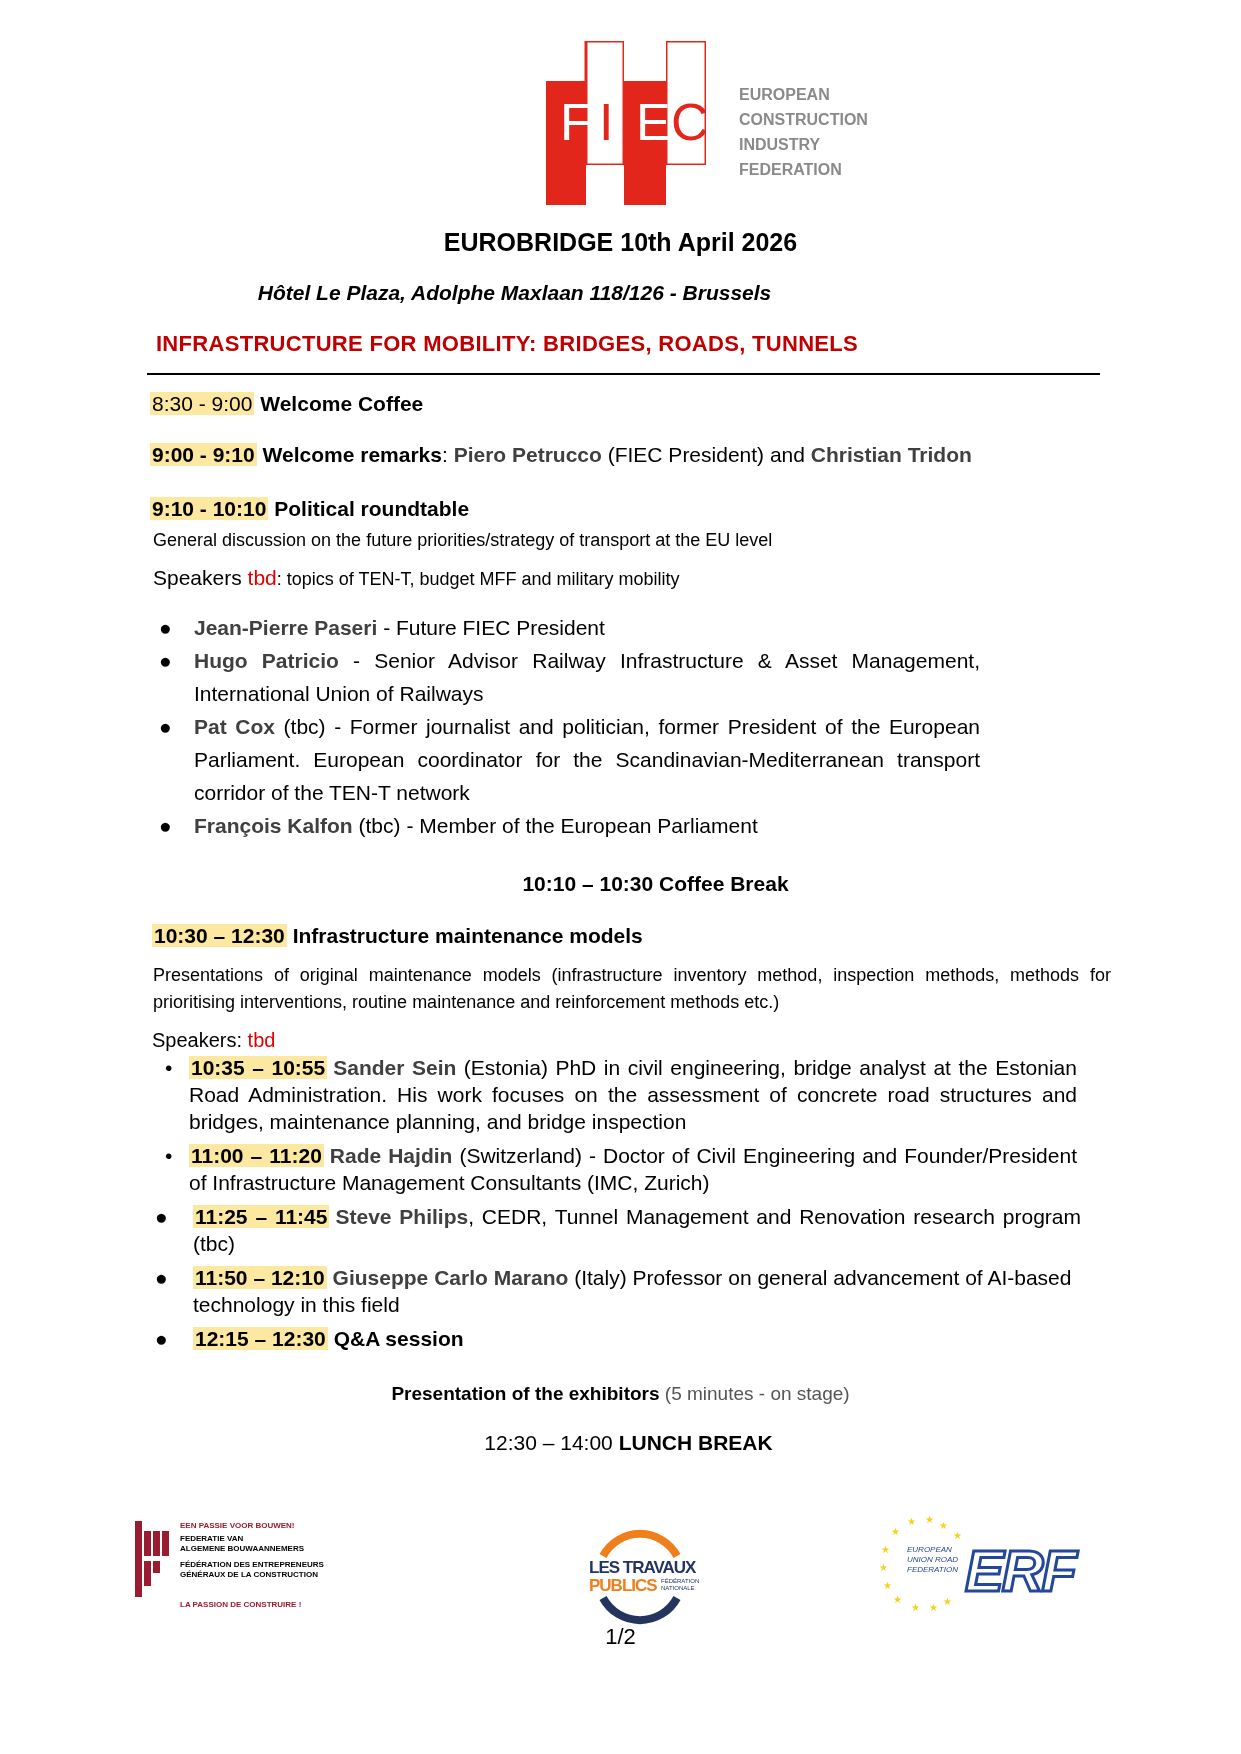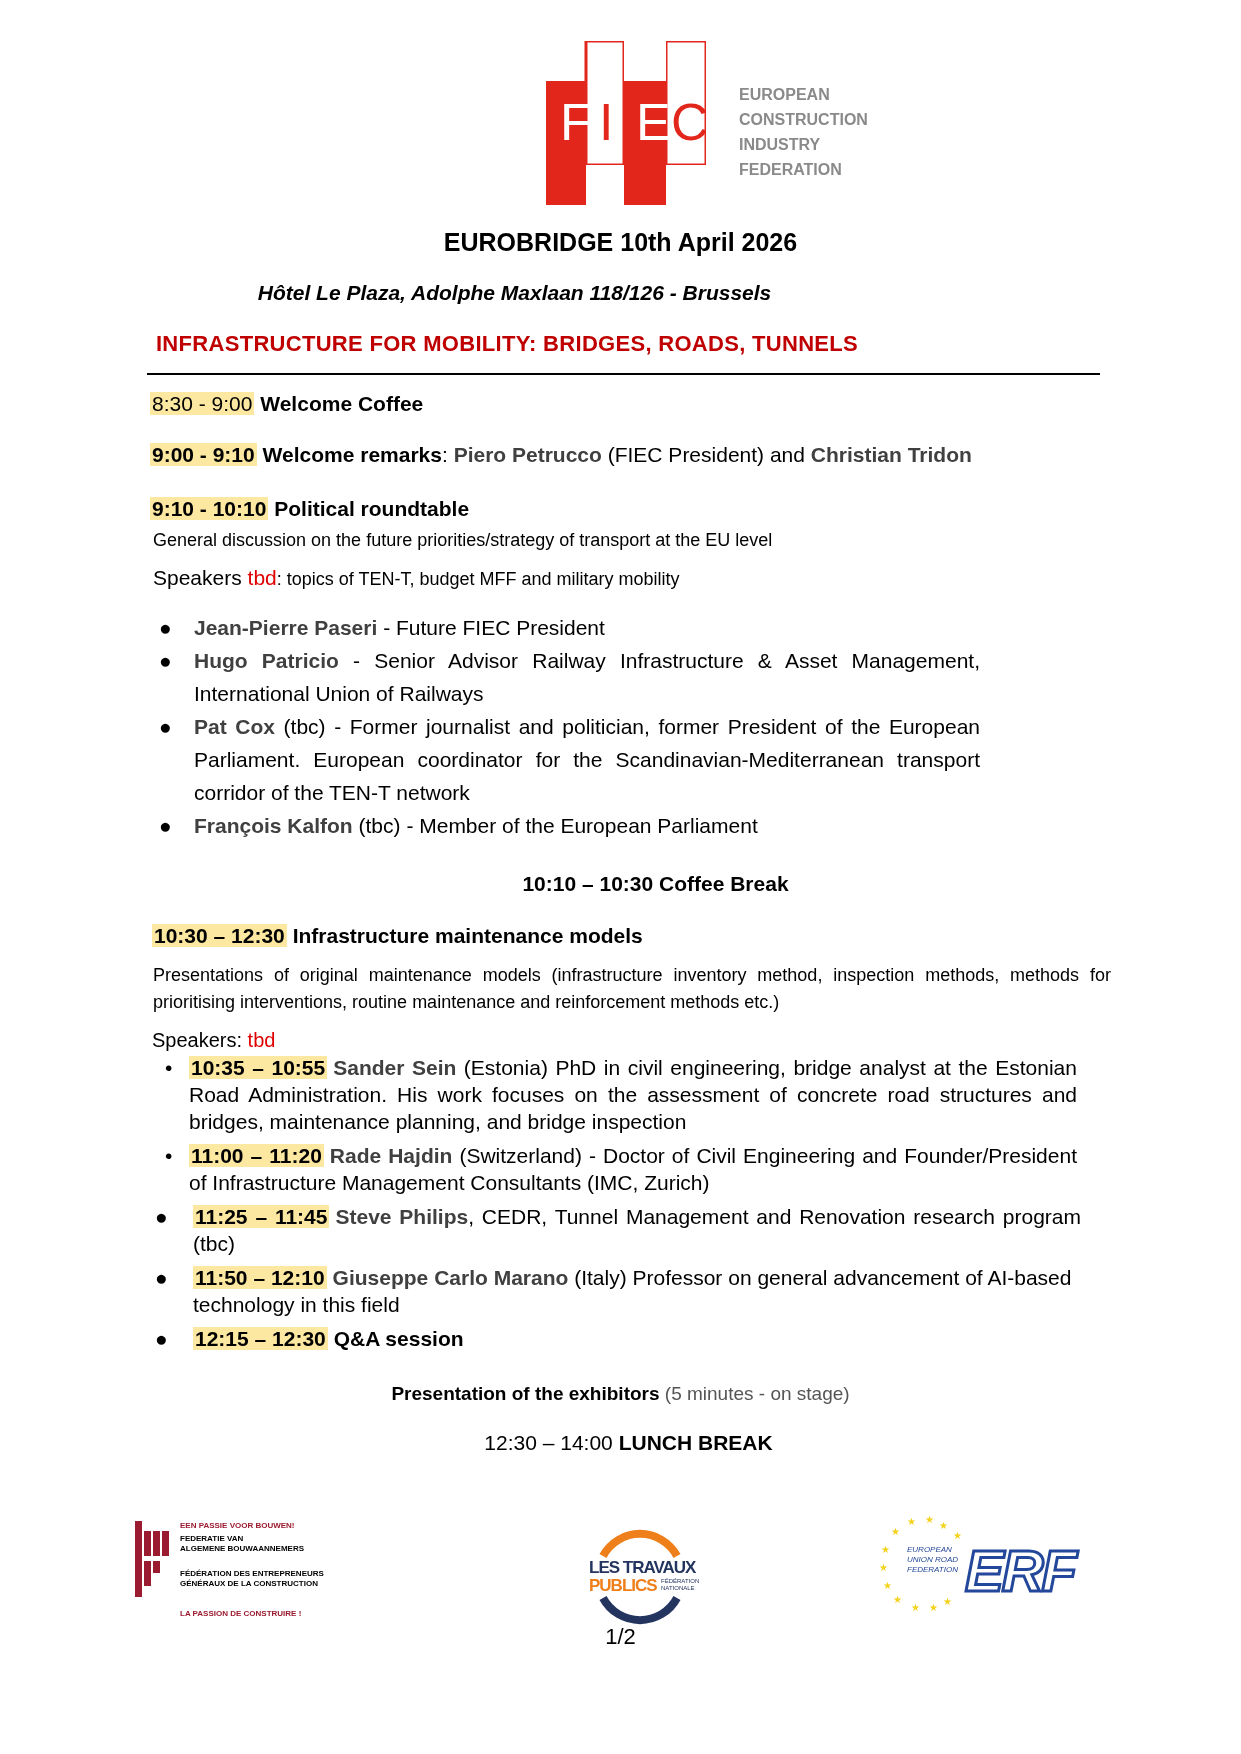--- a/index.html
+++ b/index.html
@@ -133,21 +133,21 @@
     <rect x="9" y="10" width="7" height="25" fill="#9B1B30"></rect>
     <rect x="18" y="10" width="7" height="25" fill="#9B1B30"></rect>
     <rect x="27" y="10" width="7" height="25" fill="#9B1B30"></rect>
     <rect x="9" y="40" width="7" height="25" fill="#9B1B30"></rect>
     <rect x="18" y="40" width="7" height="12" fill="#9B1B30"></rect>
   </svg>
   <div style="position:absolute; left:45px; top:0; font-size:8px; line-height:10px; font-weight:bold; white-space:nowrap;">
     <div style="color:#9B1B30;">EEN PASSIE VOOR BOUWEN!</div>
     <div style="margin-top:3px;">FEDERATIE VAN</div>
     <div>ALGEMENE BOUWAANNEMERS</div>
-    <div style="margin-top:15px;">FÉDÉRATION DES ENTREPRENEURS</div>
+    <div style="margin-top:6px;">FÉDÉRATION DES ENTREPRENEURS</div>
     <div>GÉNÉRAUX DE LA CONSTRUCTION</div>
     <div style="color:#9B1B30; margin-top:20px;">LA PASSION DE CONSTRUIRE !</div>
   </div>
 </div>
 
 <div class="footer-logo" style="left:585px; top:1528px; width:110px; height:100px;">
   <svg width="110" height="100" viewBox="0 0 110 100" style="position:absolute; left:0; top:0;">
     <path d="M18 28 A42 42 0 0 1 92 28" fill="none" stroke="#EE7F1A" stroke-width="8"></path>
     <path d="M18 70 A42 42 0 0 0 92 70" fill="none" stroke="#23355F" stroke-width="8"></path>
   </svg>

